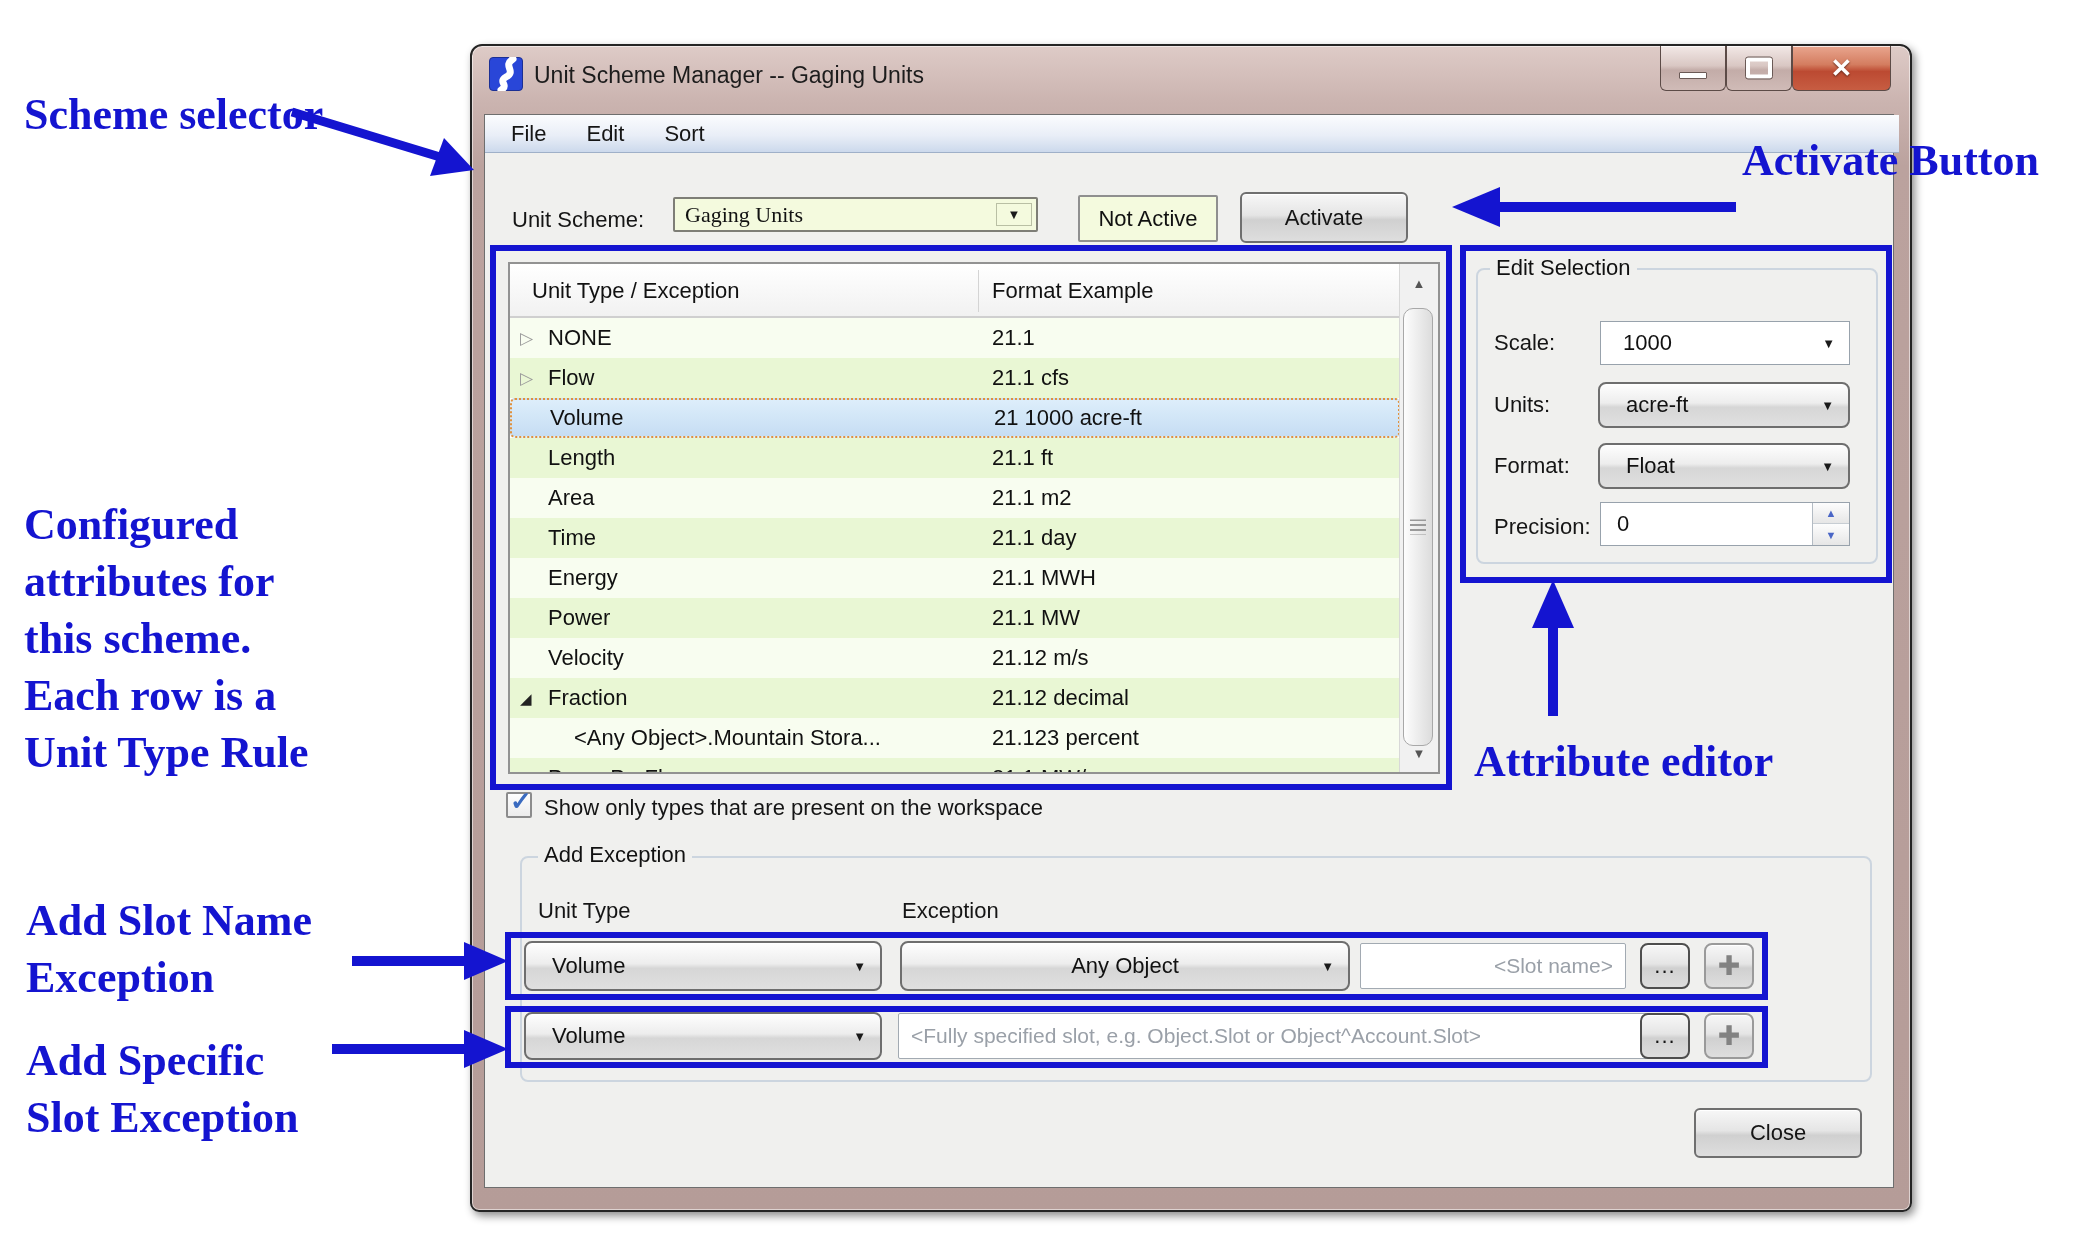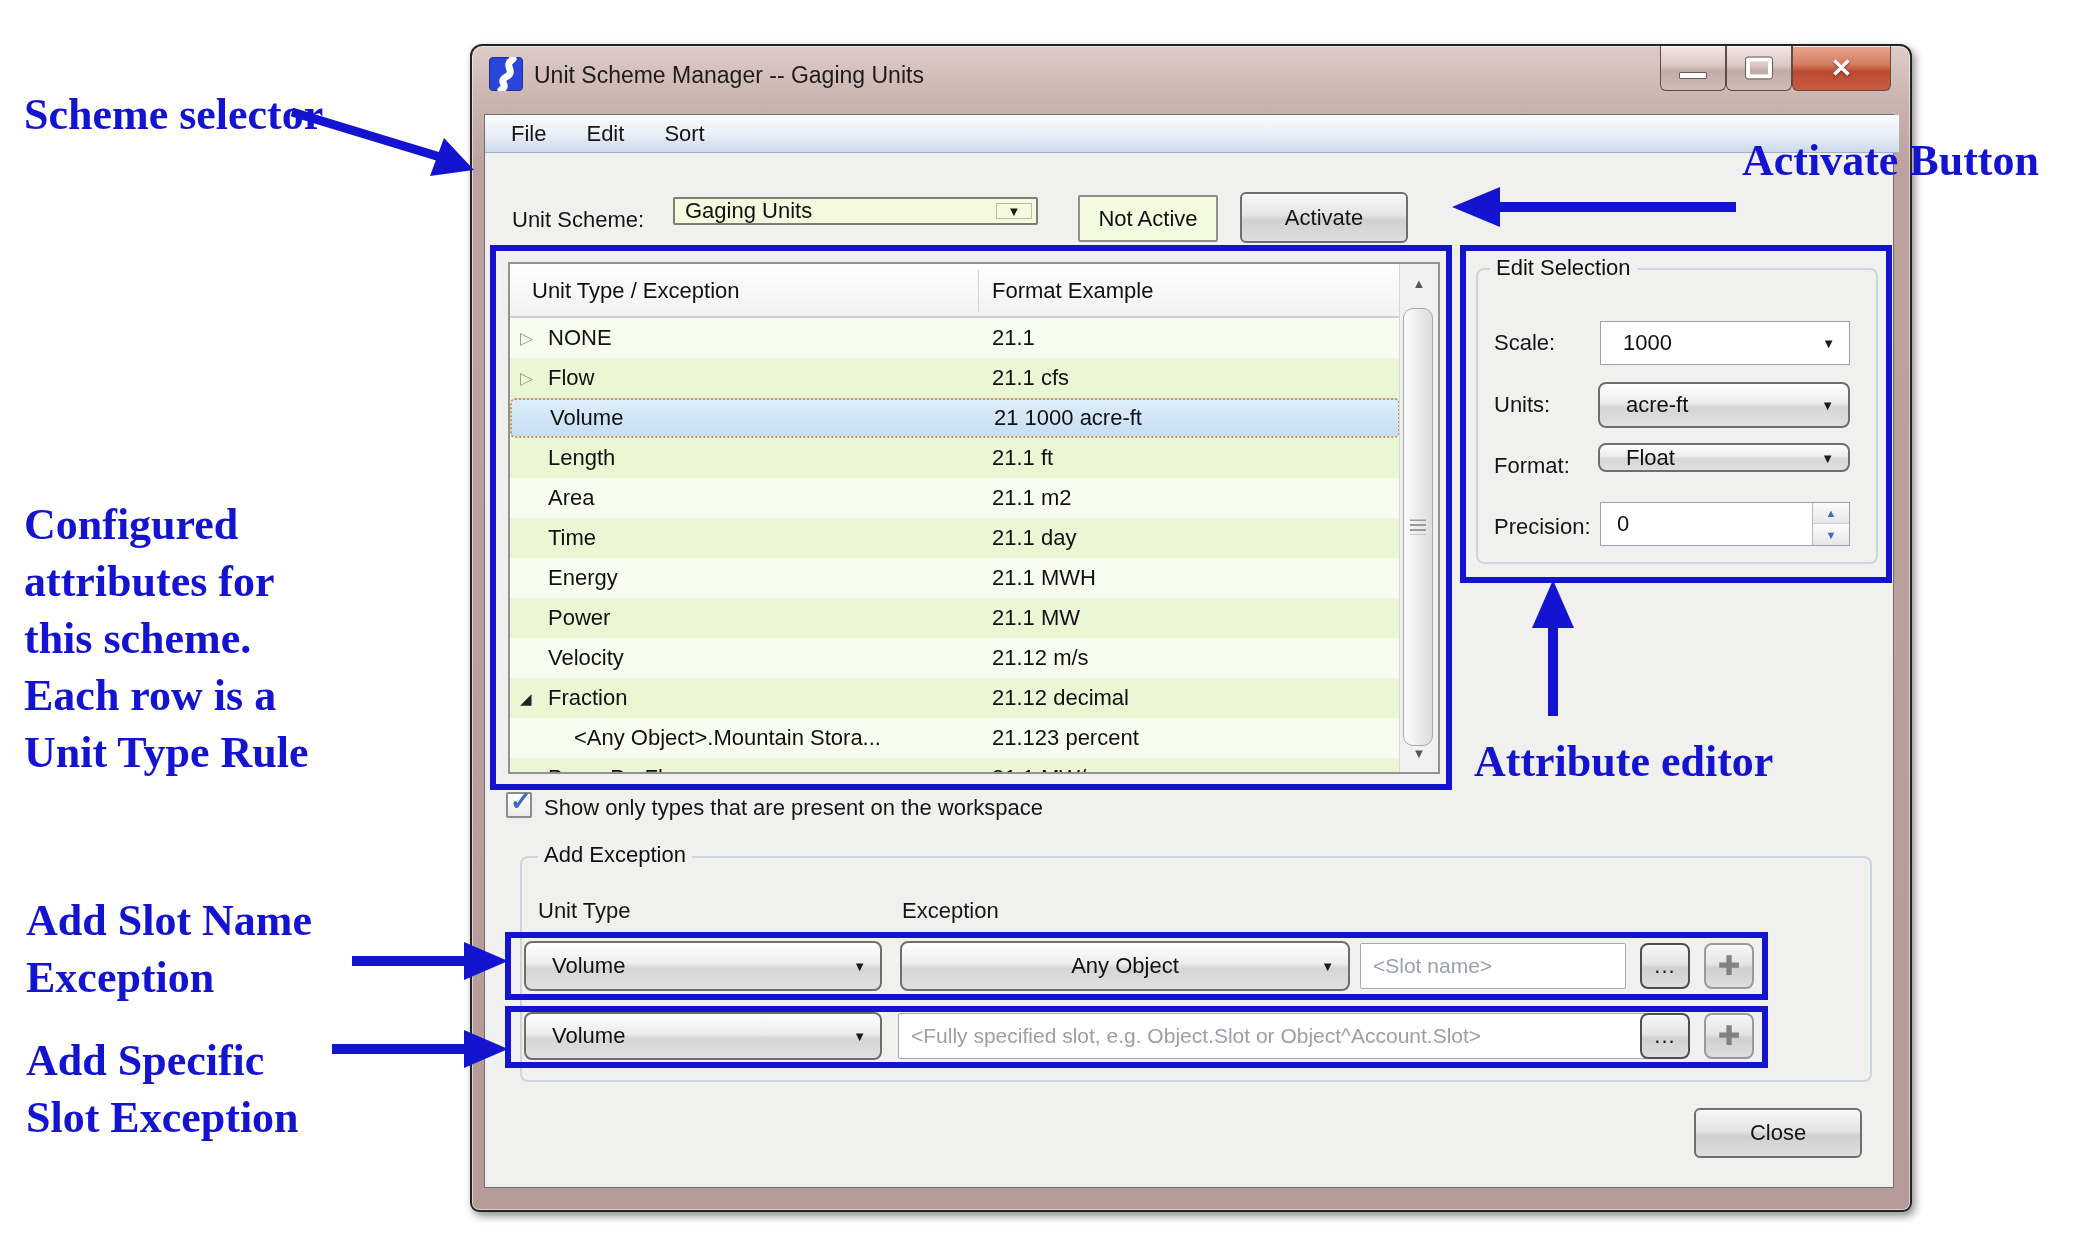--- a/index.html
+++ b/index.html
@@ -149,21 +149,21 @@
 
   <div class="client"></div>
 
   <div class="menubar">
     <span class="menu-item">File</span>
     <span class="menu-item">Edit</span>
     <span class="menu-item">Sort</span>
   </div>
 
   <div class="ui-label abs" style="left:512px;top:207px;">Unit Scheme:</div>
-  <div class="green-field scheme-combo abs" style="left:673px;top:197px;width:365px;height:28px;">
+  <div class="green-field scheme-combo abs" style="left:673px;top:197px;width:365px;height:35px;font-family:Liberation Serif, serif;">
     <span class="val">Gaging Units</span>
     <span class="combo-arrow-box">
       <span class="arrow-glyph">▼</span>
     </span>
   </div>
   <div class="green-field status-box abs" style="left:1078px;top:195px;width:140px;height:47px;border-color:#8f8f8f;">Not Active</div>
   <div class="btn abs" style="left:1240px;top:192px;width:168px;height:51px;">Activate</div>
 
   <div class="table">
     <div class="thead">
@@ -248,21 +248,21 @@
     <span class="combo-caret arrow-glyph">▼</span>
   </div>
 
   <div class="ui-label abs" style="left:1494px;top:392px;">Units:</div>
   <div class="raised-combo" style="left:1598px;top:382px;width:252px;height:46px;">
     <span class="val">acre-ft</span>
     <span class="combo-caret arrow-glyph">▼</span>
   </div>
 
   <div class="ui-label abs" style="left:1494px;top:453px;">Format:</div>
-  <div class="raised-combo" style="left:1598px;top:443px;width:252px;height:29px;">
+  <div class="raised-combo" style="left:1598px;top:443px;width:252px;height:46px;">
     <span class="val">Float</span>
     <span class="combo-caret arrow-glyph">▼</span>
   </div>
 
   <div class="ui-label abs" style="left:1494px;top:514px;">Precision:</div>
   <div class="spinbox" style="left:1600px;top:502px;width:250px;height:44px;">
     <span class="val">0</span>
     <span class="spin-btns">
       <span class="spin-cell up">
           <span>▲</span>
@@ -285,21 +285,21 @@
   <div class="ui-label abs" style="left:902px;top:898px;">Exception</div>
 
   <div class="raised-combo" style="left:524px;top:941px;width:358px;height:50px;">
     <span class="val">Volume</span>
     <span class="combo-caret arrow-glyph">▼</span>
   </div>
   <div class="raised-combo" style="left:900px;top:941px;width:450px;height:50px;justify-content:center;">
     <span>Any Object</span>
     <span class="combo-caret arrow-glyph">▼</span>
   </div>
-  <input class="text-input" style="left: 1360px; top: 943px; width: 266px; height: 46px;" placeholder="&lt;Slot name&gt;">
+  <input class="text-input" style="left: 1360px; top: 943px; width: 266px; height: 46px; text-align: right;" placeholder="&lt;Slot name&gt;">
   <div class="btn browse-btn abs" style="left:1640px;top:943px;width:50px;height:46px;">
     <span>...</span>
   </div>
   <div class="btn plus-btn abs" style="left:1704px;top:943px;width:50px;height:46px;">
     <span class="plus-glyph">✚</span>
   </div>
 
   <div class="raised-combo" style="left:524px;top:1012px;width:358px;height:48px;">
     <span class="val">Volume</span>
     <span class="combo-caret arrow-glyph">▼</span>

